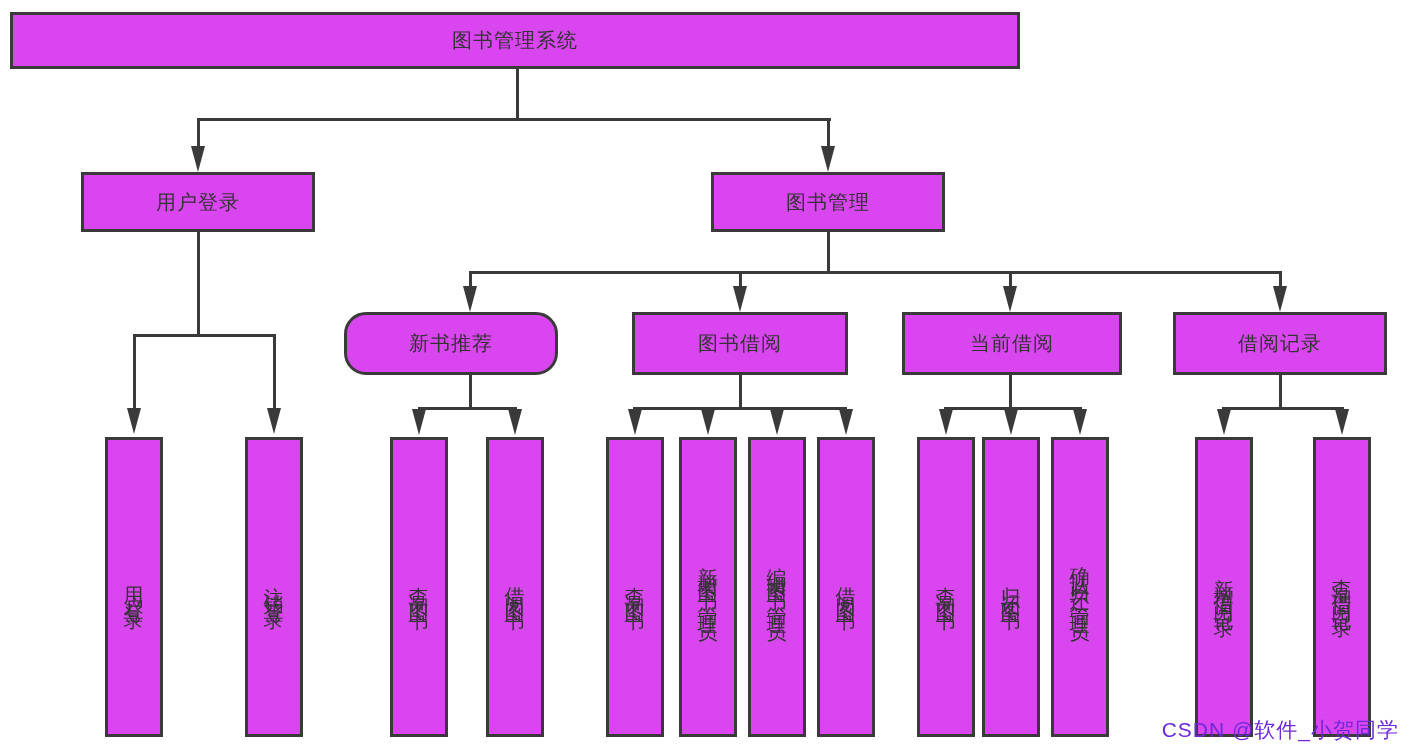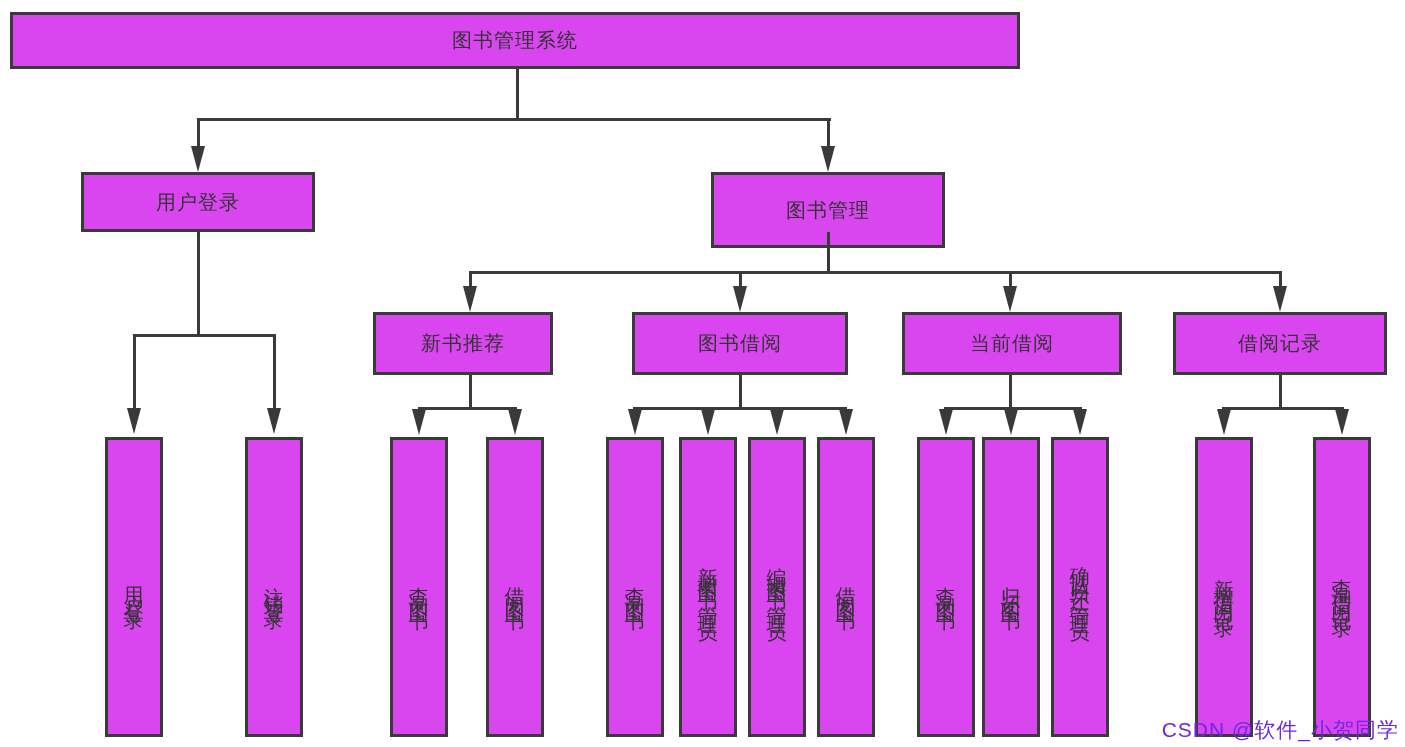--- a/index.html
+++ b/index.html
@@ -58,21 +58,21 @@
   <div class="vline" style="left:516px;top:69px;height:50px;"></div>
   <div class="hline" style="left:197px;top:118px;width:634px;"></div>
   <div class="vline" style="left:197px;top:118px;height:30px;"></div>
   <div class="arrow" style="left:191px;top:146px;"></div>
   <div class="vline" style="left:827px;top:118px;height:30px;"></div>
   <div class="arrow" style="left:821px;top:146px;"></div>
 
   <div class="box hbox" style="left:81px;top:172px;width:234px;height:60px;">
     <span>用户登录</span>
   </div>
-  <div class="box hbox" style="left:711px;top:172px;width:234px;height:76px;">
+  <div class="box hbox" style="left:711px;top:172px;width:234px;height:60px;">
     <span>图书管理</span>
   </div>
 
   <div class="vline" style="left:197px;top:232px;height:103px;"></div>
   <div class="hline" style="left:133px;top:334px;width:142px;"></div>
   <div class="vline" style="left:133px;top:334px;height:76px;"></div>
   <div class="arrow" style="left:127px;top:408px;"></div>
   <div class="vline" style="left:273px;top:334px;height:76px;"></div>
   <div class="arrow" style="left:267px;top:408px;"></div>
 
@@ -80,21 +80,21 @@
   <div class="hline" style="left:469px;top:271px;width:813px;"></div>
   <div class="vline" style="left:469px;top:271px;height:17px;"></div>
   <div class="arrow" style="left:463px;top:286px;"></div>
   <div class="vline" style="left:739px;top:271px;height:17px;"></div>
   <div class="arrow" style="left:733px;top:286px;"></div>
   <div class="vline" style="left:1009px;top:271px;height:17px;"></div>
   <div class="arrow" style="left:1003px;top:286px;"></div>
   <div class="vline" style="left:1279px;top:271px;height:17px;"></div>
   <div class="arrow" style="left:1273px;top:286px;"></div>
 
-  <div class="box hbox" style="left:373px;top:312px;width:180px;height:63px;">
+  <div class="box hbox" style="left:344px;top:312px;width:214px;height:63px;border-radius:22px;">
     <span>新书推荐</span>
   </div>
   <div class="box hbox" style="left:632px;top:312px;width:216px;height:63px;">
     <span>图书借阅</span>
   </div>
   <div class="box hbox" style="left:902px;top:312px;width:220px;height:63px;">
     <span>当前借阅</span>
   </div>
   <div class="box hbox" style="left:1173px;top:312px;width:214px;height:63px;">
     <span>借阅记录</span>

